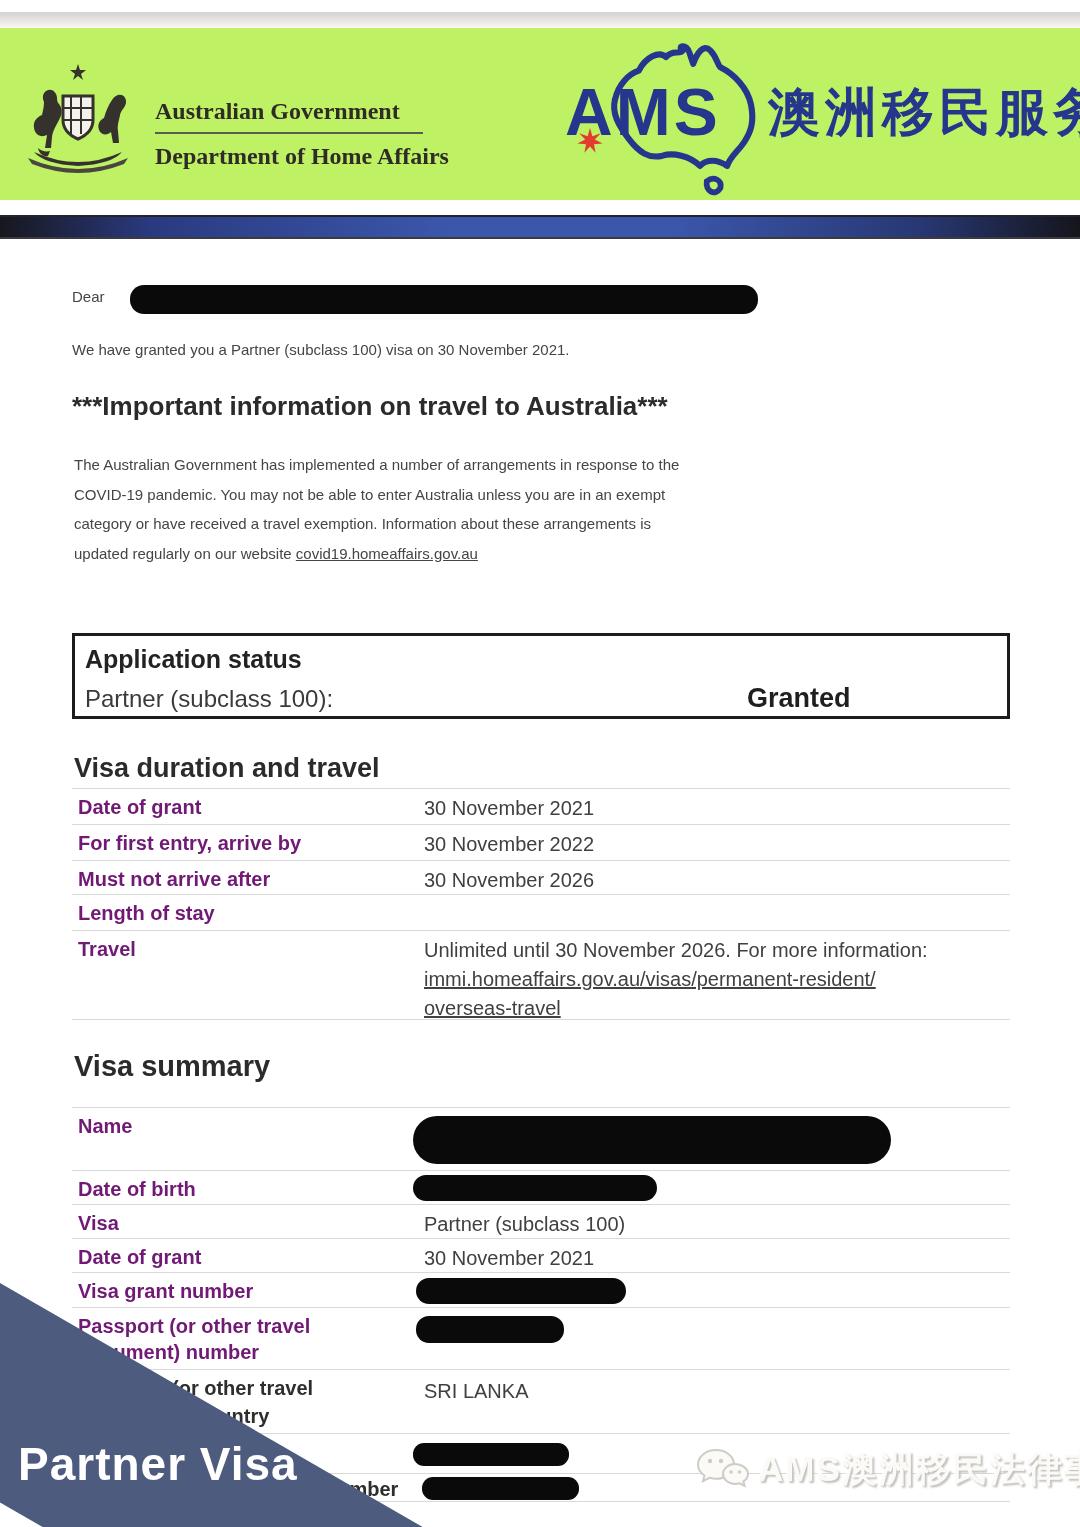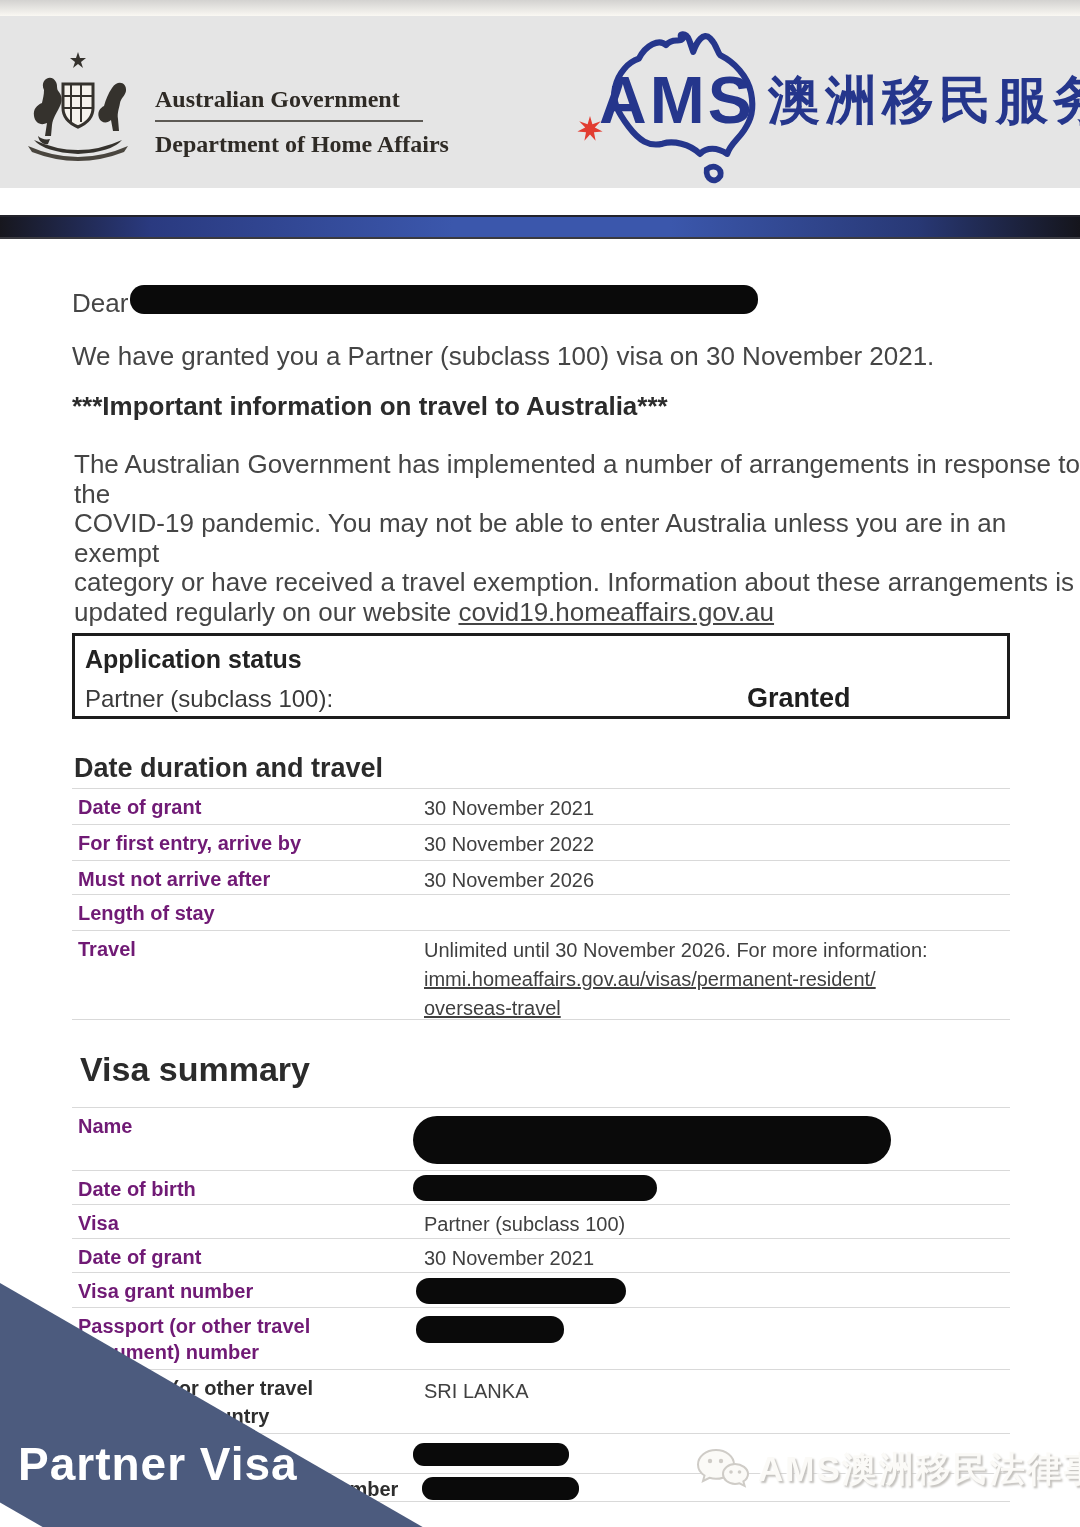--- a/index.html
+++ b/index.html
@@ -1,37 +1,37 @@
 <!DOCTYPE html>
 <html><head>
 <meta charset="utf-8">
 <style>
   html,body{margin:0;padding:0;background:#ffffff;}
   .page{position:relative;width:1080px;height:1527px;overflow:hidden;background:#ffffff;
         font-family:"Liberation Sans", sans-serif;color:#3d3d3d;}
   
-  .header{position:absolute;left:0;top:0;width:1080px;height:188px;background:#e5e5e5;}
+  .header{position:absolute;left:0;top:12px;width:1080px;height:188px;background:#bef264;}
   .top-fade{position:absolute;left:0;top:0;width:1080px;height:16px;
             background:linear-gradient(#d3d2d0,#faf8f3);}
   .crest{position:absolute;left:8px;top:50px;}
   .gov-text{position:absolute;left:155px;top:86px;}
   .gov-title{font-family:"Liberation Serif",serif;font-weight:bold;font-size:24px;color:#2f2b26;}
   .gov-rule{width:268px;height:2px;background:#5d5a55;margin-top:7px;}
   .gov-dept{font-family:"Liberation Serif",serif;font-weight:bold;font-size:24px;color:#2f2b26;margin-top:9px;}
   .aus-map{position:absolute;left:598px;top:22px;}
   .ams-word{position:absolute;left:565px;top:62px;font-size:66px;font-weight:800;
-            color:#25368c;letter-spacing:3px;font-family:"Liberation Sans",sans-serif;margin-left:34px;}
+            color:#25368c;letter-spacing:3px;font-family:"Liberation Sans",sans-serif;}
   .ams-star{position:absolute;left:577px;top:116px;}
   .ams-cn{position:absolute;left:768px;top:66px;font-size:52px;font-weight:900;
           color:#25368c;letter-spacing:5px;white-space:nowrap;}
   .blue-bar{position:absolute;left:0;top:215px;width:1080px;height:24px;
             background:linear-gradient(90deg,#17171e 0%,#2a3a80 14%,#3b57ac 42%,#3b57ac 62%,#283875 85%,#15151c 100%);
             border-top:2px solid #23232b;border-bottom:2px solid #3a3a40;box-sizing:border-box;}
   
-  .line{position:absolute;font-size:26px;color:#454545;}
+  .line{position:absolute;font-size:15px;color:#454545;}
   .redact{position:absolute;background:#0a0a0a;border-radius:14px;}
   .h-bold{position:absolute;font-weight:bold;color:#2b2b2b;}
   .plink{text-decoration:underline;}
   
   .status-box{position:absolute;left:72px;top:633px;width:938px;height:86px;
               border:3px solid #1c1c1c;box-sizing:border-box;background:#fff;padding-left:23px;}
   .status-head{position:absolute;left:10px;top:9px;font-size:25px;font-weight:bold;color:#232323;}
   .status-label{position:absolute;left:10px;top:49px;font-size:24px;color:#3a3a3a;}
   .status-value{position:absolute;left:672px;top:47px;font-size:27px;font-weight:bold;color:#1f1f1f;}
   
@@ -114,21 +114,21 @@
     <div><span>updated regularly on our website </span><span class="plink">covid19.homeaffairs.gov.au</span></div>
   </div>
 
 
   <div class="status-box">
     <div class="status-head">Application status</div>
     <div class="status-label">Partner (subclass 100):</div>
     <div class="status-value">Granted</div>
   </div>
 
-  <div class="h-bold" style="left:74px;top:753px;font-size:27px;">Date duration and travel</div>
+  <div class="h-bold" style="left:74px;top:753px;font-size:27px;">Visa duration and travel</div>
 
   <div class="tbl" style="top:788px;">
     <div class="trow" style="height:36px;">
       <span class="tlabel">Date of grant</span>
       <span class="tvalue">30 November 2021</span>
     </div>
     <div class="trow" style="height:36px;">
       <span class="tlabel">For first entry, arrive by</span>
       <span class="tvalue">30 November 2022</span>
     </div>
@@ -142,21 +142,21 @@
     <div class="trow last" style="height:90px;">
       <span class="tlabel">Travel</span>
       <span class="tvalue">
         <span>Unlimited until 30 November 2026. For more information:</span><br>
         <span class="plink">immi.homeaffairs.gov.au/visas/permanent-resident/</span><br>
         <span class="plink">overseas-travel</span>
       </span>
     </div>
   </div>
 
-  <div class="h-bold" style="left:80px;top:1050px;font-size:34px;">Visa summary</div>
+  <div class="h-bold" style="left:74px;top:1050px;font-size:29px;">Visa summary</div>
 
   <div class="tbl" style="top:1087px;">
     <div class="trow" style="height:63px;margin-top:20px;">
       <span class="tlabel">Name</span>
       <span class="redact" style="left:341px;top:8px;width:478px;height:48px;border-radius:24px;"></span>
     </div>
     <div class="trow" style="height:34px;">
       <span class="tlabel">Date of birth</span>
       <span class="redact" style="left:341px;top:4px;width:244px;height:26px;border-radius:13px;"></span>
     </div>

